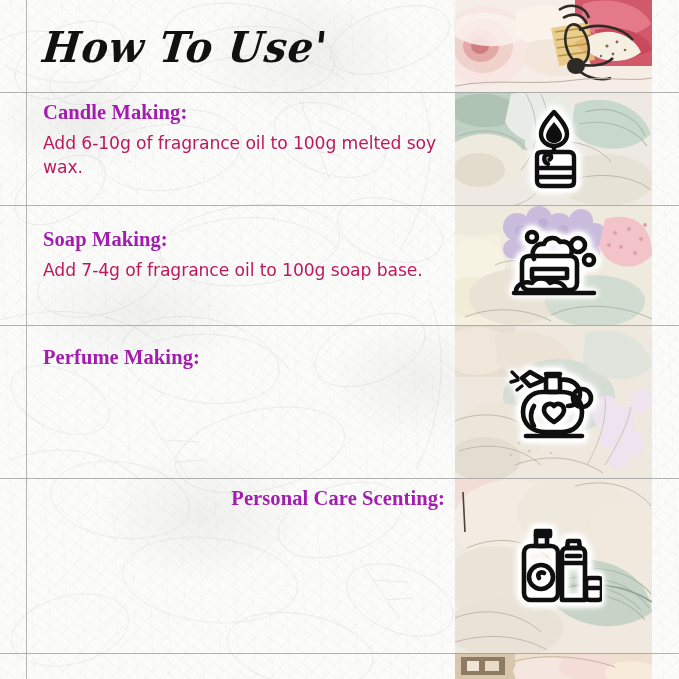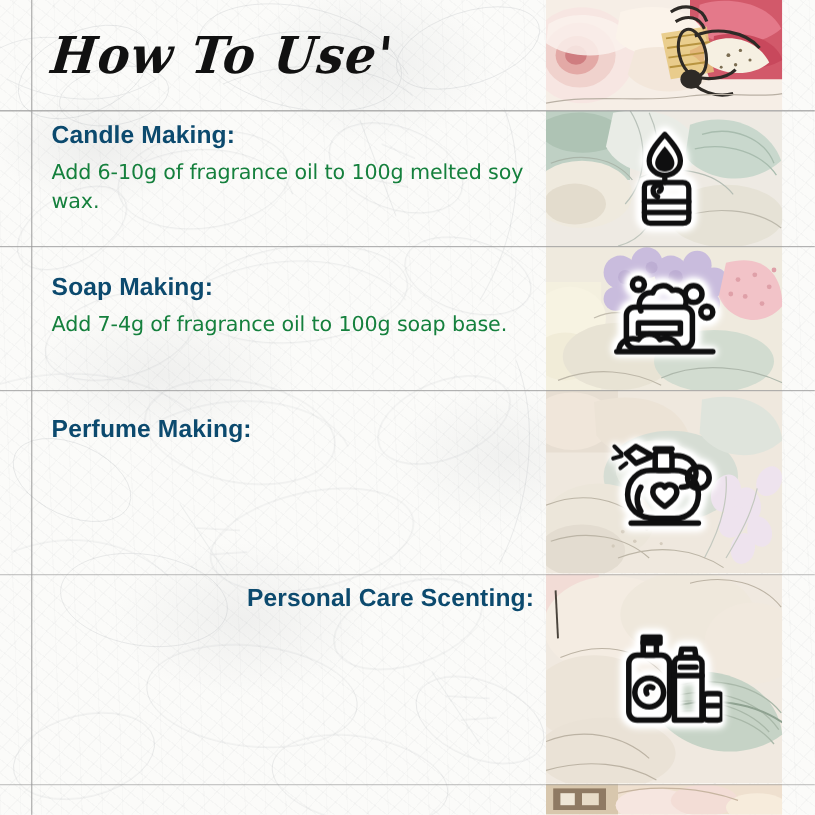--- a/index.html
+++ b/index.html
@@ -119,34 +119,34 @@
     width: 429px;
     box-sizing: border-box;
     padding: 9px 10px 0 17px;
   }
   .sec-1 { top: 92px;  height: 113px; }
   .sec-2 { top: 219px; height: 120px; }
   .sec-3 { top: 337px; height: 153px; }
   .sec-4 { top: 478px; height: 175px; text-align: right; }
 
   .sec-heading {
-    font-family: Liberation Sans, sans-serif;
+    font-family: Liberation Serif, serif;
     font-weight: 700;
     font-size: 20.5px;
-    color: #0c4a6e;
+    color: #a21caf;
     letter-spacing: 0.1px;
     margin: 0 0 7px 0;
     white-space: nowrap;
   }
   .sec-body {
     font-family: "DejaVu Sans", "Liberation Sans", sans-serif;
     font-weight: 400;
     font-size: 17.2px;
     line-height: 1.42;
-    color: #15803d;
+    color: #be185d;
     letter-spacing: -0.1px;
     margin: 0;
   }
 
   
   .icon-wrap {
     position: absolute;
     left: 455px;
     width: 197px;
     display: flex;

